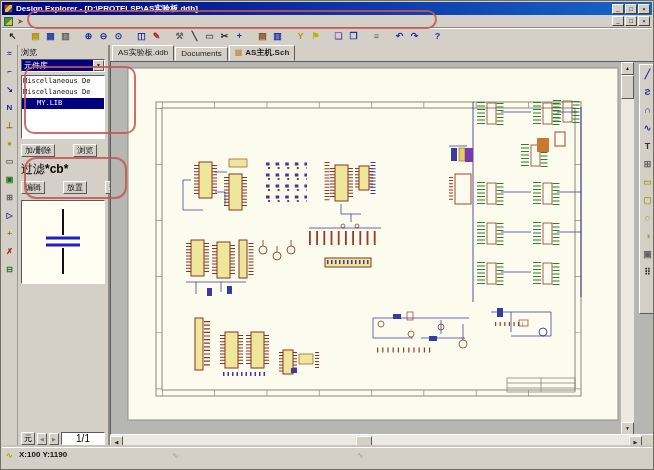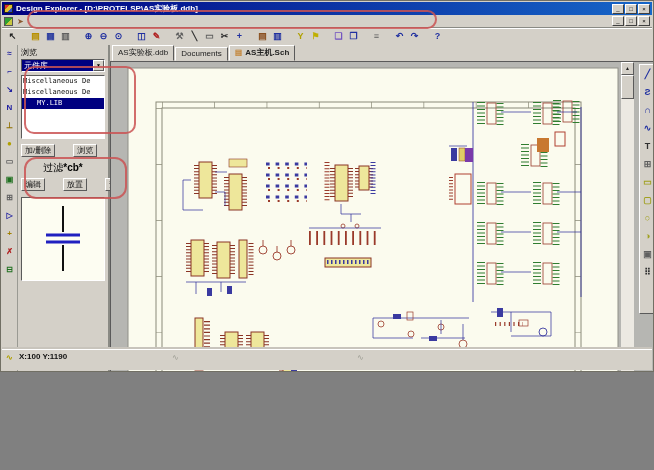--- a/index.html
+++ b/index.html
@@ -1,17 +1,17 @@
 <!DOCTYPE html>
 <html><head>
 <meta charset="utf-8">
 <style>
   *{box-sizing:border-box;margin:0;padding:0;font-family:"Liberation Sans",sans-serif;}
   html,body{background:#808080;}
-  #app{position:relative;width:654px;height:372px;background:#d4d0c8;border:1px solid #716f64;overflow:hidden;text-decoration:underline;}
+  #app{position:relative;width:654px;height:470px;background:#d4d0c8;border:1px solid #716f64;overflow:hidden;text-decoration:underline;}
   
   .titlebar{position:absolute;left:1px;top:1px;right:1px;height:13px;background:linear-gradient(90deg,#000080,#1666c8);display:flex;align-items:center;padding:0 2px;gap:3px;}
   .title-icon{width:9px;height:9px;flex:none;background:linear-gradient(135deg,#e03030 0 33%,#e0c030 33% 66%,#3050c0 66% 100%);border:1px solid #222;}
   .title-text{color:#fff;font-size:8px;font-weight:bold;white-space:nowrap;flex:1;overflow:hidden;}
   .win-btn{width:12px;height:10px;background:#d4d0c8;border:1px solid;border-color:#fff #404040 #404040 #fff;font-size:6px;line-height:8px;text-align:center;color:#000;flex:none;}
   
   .menubar{position:absolute;left:1px;top:14px;right:1px;height:13px;display:flex;align-items:center;font-size:9px;padding-left:2px;color:#111;}
   .mdi-icon{width:9px;height:9px;flex:none;background:linear-gradient(135deg,#30a030 0 50%,#c8c840 50% 100%);border:1px solid #555;margin-right:4px;}
   .nav-icon{color:#8a5a30;font-size:8px;margin-right:4px;}
   .menu-item{padding:0 4px;white-space:nowrap;}
@@ -32,21 +32,21 @@
   .browse-label{font-size:8px;margin:2px 0 1px;}
   .dropdown{height:13px;display:flex;border:1px solid;border-color:#5a5a5a #fff #fff #5a5a5a;background:#fff;margin-bottom:3px;}
   .dropdown-value{flex:1;background:#000080;color:#fff;font-size:8px;line-height:11px;padding:0 2px;white-space:nowrap;overflow:hidden;}
   .dropdown-btn{width:11px;background:#d4d0c8;border:1px solid;border-color:#fff #5a5a5a #5a5a5a #fff;font-size:5px;line-height:9px;text-align:center;}
   .listbox{border:1px solid;border-color:#5a5a5a #fff #fff #5a5a5a;background:#fff;overflow:hidden;}
   .lib-list{height:64px;margin-bottom:5px;flex:none;}
   .list-row{height:11px;font:7px "DejaVu Sans Mono",monospace;line-height:11px;padding:0 1px;white-space:nowrap;color:#111;}
   .list-row.selected{background:#000080;color:#fff;padding-left:15px;}
   .btn-row{display:flex;gap:18px;margin-bottom:4px;flex:none;}
   .btn{background:#d4d0c8;border:1px solid;border-color:#fff #5a5a5a #5a5a5a #fff;font-size:8px;line-height:11px;padding:0 3px;white-space:nowrap;color:#111;}
-  .filter-row{font-size:10px;margin-bottom:3px;white-space:nowrap;text-align:center;}
+  .filter-row{font-size:12px;margin-bottom:3px;white-space:nowrap;}
   .filter-value{font-weight:bold;}
   .comp-list{height:126px;margin-bottom:4px;flex:none;}
   .preview{height:84px;background:#fdfdf2;border:1px solid;border-color:#5a5a5a #fff #fff #5a5a5a;margin:2px 0 3px;display:flex;align-items:center;justify-content:center;flex:none;}
   .panel-footer{display:flex;gap:2px;align-items:center;margin-top:auto;margin-bottom:4px;}
   .pf-btn{background:#d4d0c8;border:1px solid;border-color:#fff #5a5a5a #5a5a5a #fff;font-size:8px;line-height:11px;padding:0 2px;}
   .pf-arrow{width:10px;font-size:5px;line-height:10px;text-align:center;background:#d4d0c8;border:1px solid;border-color:#fff #5a5a5a #5a5a5a #fff;color:#777;}
   .pf-page{flex:1;text-align:center;font-size:10px;line-height:11px;background:#fff;border:1px solid;border-color:#5a5a5a #fff #fff #5a5a5a;}
   
   .doc-area{position:absolute;left:108px;top:0;right:1px;height:100%;}
   .doc-tabs{height:16px;display:flex;align-items:flex-end;padding-left:2px;gap:1px;}

